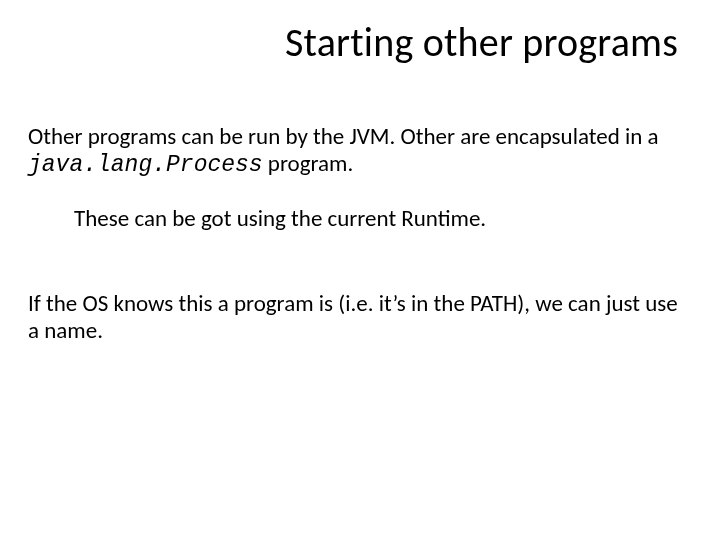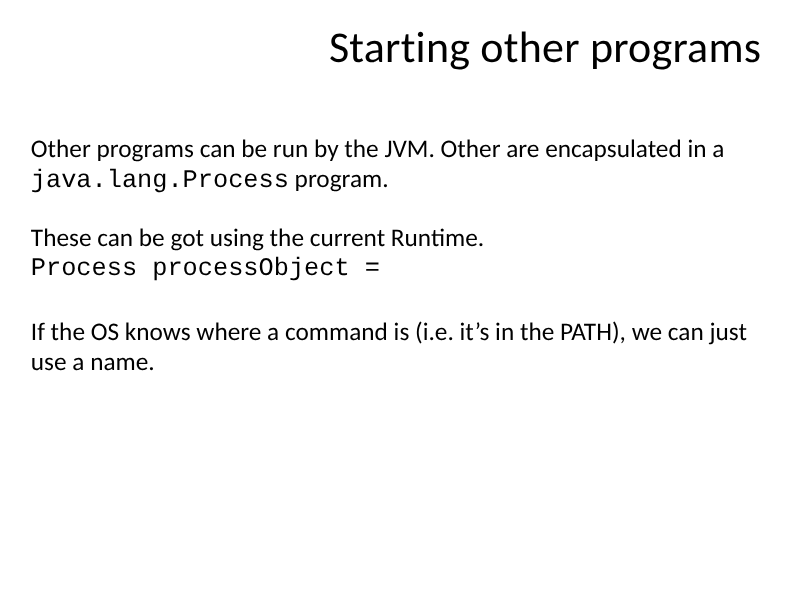--- a/index.html
+++ b/index.html
@@ -10,21 +10,21 @@
     background: #ffffff;
     font-family: Calibri, "Segoe UI", Arial, sans-serif;
     color: #000;
     overflow: hidden;
   }
   .slide {
     width: 720px;
     height: 466px;
     position: relative;
     box-sizing: border-box;
-    padding: 18px 28px 18px 28px;
+    padding: 18px 42px 18px 28px;
   }
   .title {
     font-size: 40px;
     font-weight: 400;
     text-align: right;
     margin: 0 0 56px 0;
     letter-spacing: 0.2px;
   }
   .para {
     font-size: 23px;
@@ -33,43 +33,45 @@
   }
   .para-tight {
     font-size: 23px;
     line-height: 1.18;
     margin: 0 0 0 0;
   }
   .code {
     font-family: "Courier New", Courier, monospace;
     font-size: 23px;
     line-height: 1.18;
+    font-style: italic;
   }
   .code-indent {
     padding-left: 110px;
     display: block;
   }
   .block {
     margin-bottom: 30px;
+    margin-left: 46px;
   }
 </style>
 </head>
 <body>
 
 <div class="slide">
 
   <h1 class="title">Starting other programs</h1>
 
   <p class="para">
     <span>Other programs can be run by the JVM. Other are encapsulated in a </span><span class="code">java.lang.Process</span><span> program.</span>
   </p>
 
   <div class="block">
     <p class="para-tight">These can be got using the current Runtime.</p>
     <div class="code">
-      <span>Process processObject =</span><br>
+      <br>
     </div>
   </div>
 
-  <p class="para">If the OS knows where a command is (i.e. it’s in the PATH), we can just use a name.</p>
+  <p class="para">If the OS knows this a program is (i.e. it’s in the PATH), we can just use a name.</p>
 
 
 </div>
 
 </body></html>

